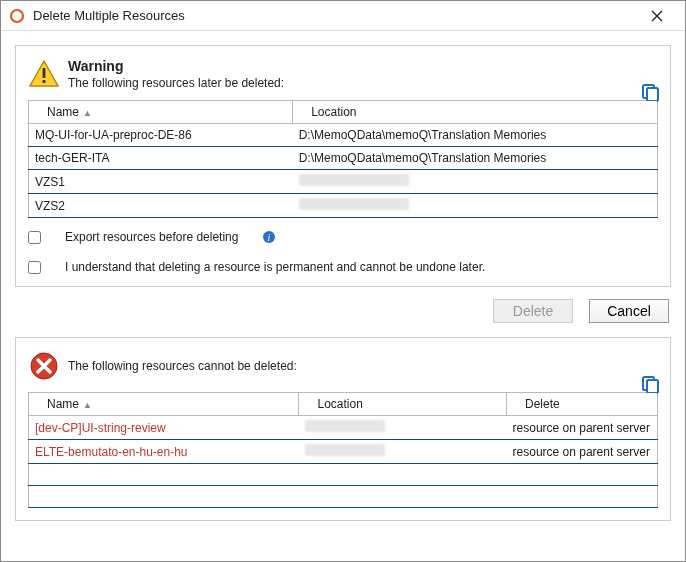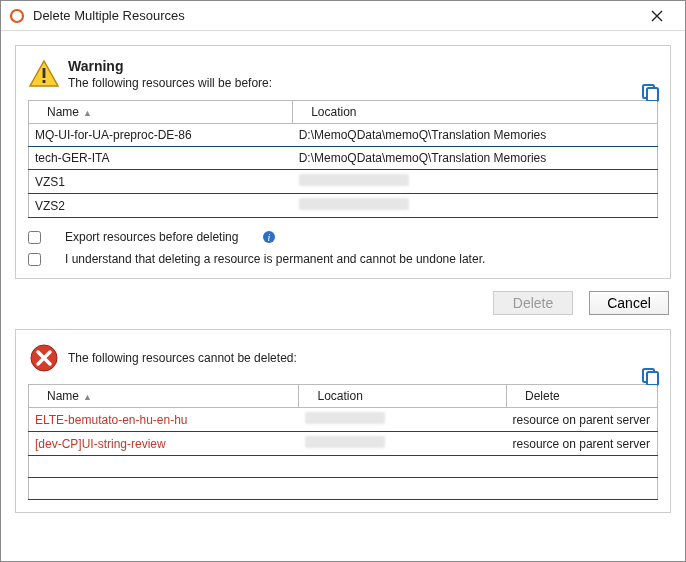--- a/index.html
+++ b/index.html
@@ -92,21 +92,21 @@
     background: #e6e6e6;
     border-radius: 2px;
     filter: blur(1px);
   }
   .blur.sm { width: 80px; }
   .checkrow {
     display: flex; align-items: center;
     margin-top: 12px;
     gap: 24px;
   }
-  .checkrow + .checkrow { margin-top: 8px; }
+  .checkrow + .checkrow { margin-top: 16px; }
   input[type=checkbox] { margin: 0; }
   .info-icon { width:14px; height:14px; display:inline-flex; }
   .btnrow {
     display: flex; justify-content: flex-end;
     gap: 16px;
     margin: 12px 2px 14px;
   }
   button.dlg {
     min-width: 80px;
     height: 24px;
@@ -147,21 +147,21 @@
     <div class="panel-header">
       <span class="panel-icon">
         <svg width="32" height="32" viewBox="0 0 32 32">
           <polygon points="16,3 30,28 2,28" fill="#ffcf33" stroke="#b8860b" stroke-width="1.5"></polygon>
           <rect x="14.6" y="10" width="2.8" height="10" fill="#333"></rect>
           <rect x="14.6" y="22" width="2.8" height="3" fill="#333"></rect>
         </svg>
       </span>
       <div class="panel-titles">
         <div class="panel-title">Warning</div>
-        <div class="panel-sub">The following resources will be before:</div>
+        <div class="panel-sub">The following resources later be deleted:</div>
       </div>
     </div>
     <span class="copy-icon">
       <svg width="20" height="20" viewBox="0 0 20 20">
         <rect x="3" y="3" width="11" height="13" rx="1.5" fill="none" stroke="#1e6fbf" stroke-width="2"></rect>
         <rect x="7" y="6" width="11" height="13" rx="1.5" fill="#fff" stroke="#1e6fbf" stroke-width="2"></rect>
       </svg>
     </span>
 
     <table>
@@ -243,29 +243,29 @@
         </colgroup>
       <thead>
         <tr>
           <th><span>Name</span><span class="sort-asc">▲</span></th>
           <th><span>Location</span></th>
           <th><span>Delete</span></th>
         </tr>
       </thead>
       <tbody id="err-body">
           <tr>
+            <td class="err-name">[dev-CP]UI-string-review</td>
+            <td><span class="blur sm"></span></td>
+            <td>resource on parent server</td>
+          </tr>
+          <tr>
             <td class="err-name">ELTE-bemutato-en-hu-en-hu</td>
             <td><span class="blur sm"></span></td>
             <td>resource on parent server</td>
           </tr>
-          <tr>
-            <td class="err-name">[dev-CP]UI-string-review</td>
-            <td><span class="blur sm"></span></td>
-            <td>resource on parent server</td>
-          </tr>
           <tr class="empty">
             <td></td>
             <td></td>
             <td></td>
           </tr>
           <tr class="empty">
             <td></td>
             <td></td>
             <td></td>
           </tr>

